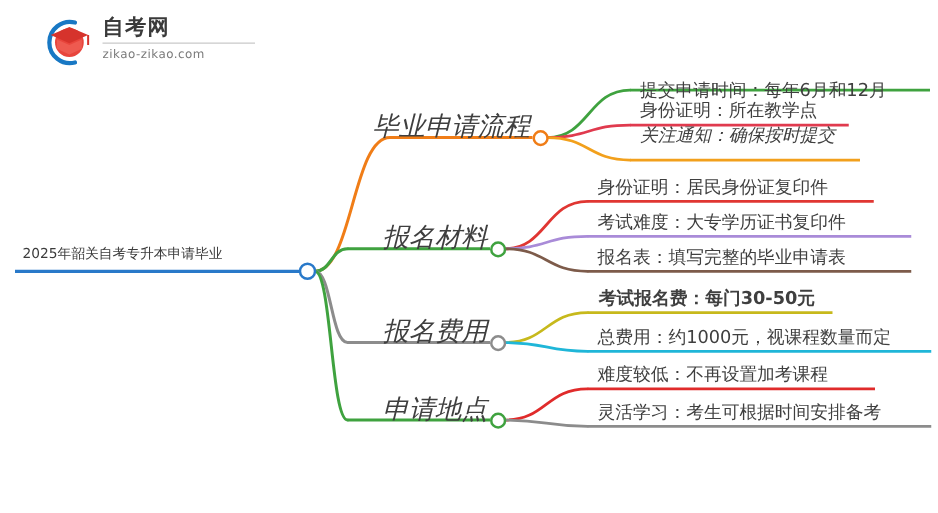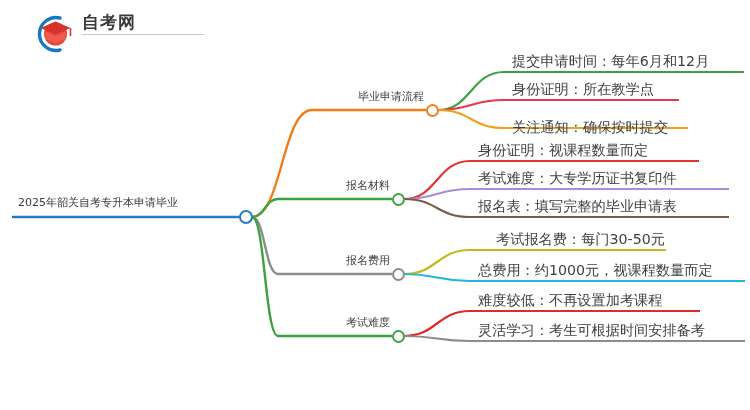--- a/index.html
+++ b/index.html
@@ -81,22 +81,23 @@
     font-family: "DejaVu Sans", "Liberation Sans", sans-serif;
     color: #404040;
     white-space: nowrap;
     line-height: 1;
   }
   .root-label {
     font-size: 11px;
     color: #3c3c3c;
   }
   .branch-label {
-    font-size: 11px;
+    font-size: 21px;
     color: #3f3f3f;
+    font-style: italic;
   }
   .leaf-label {
     font-size: 14.2px;
     color: #3f3f3f;
   }
 
   .node-dot {
     position: absolute;
     border-radius: 50%;
     background: #ffffff;
@@ -112,20 +113,21 @@
     <svg id="logo-mark" viewBox="0 0 46 44">
       <path d="M30 6 A16.5 16.5 0 1 0 30 38" fill="none" stroke="#1878c4" stroke-width="3.4" stroke-linecap="round"></path>
       <circle cx="25.5" cy="22" r="11.5" fill="#e8453c"></circle>
       <path d="M10.5 16 L25.5 9.5 L40.5 16 L25.5 22.5 Z" fill="#d6332c"></path>
       <path d="M15.5 19.5 L15.5 27 L25.5 31.5 L35.5 27 L35.5 19.5 L25.5 24 Z" fill="#ee5a50"></path>
       <path d="M40.5 16 L40.5 24" stroke="#d6332c" stroke-width="1.6" fill="none"></path>
     </svg>
     <div id="logo-text-wrap">
       <div id="logo-title">自考网</div>
       <div id="logo-rule"></div>
+      <div id="logo-sub">zikao-zikao.com</div>
     </div>
   </div>
 
   <svg id="links" viewBox="0 0 750 410">
       <path d="M 12 217 L 246 217" fill="none" stroke="#2979c9" stroke-width="2.6" stroke-linecap="butt"></path>
       <path d="M 252 217 C 282 217, 282 110, 312 110" fill="none" stroke="#f07d17" stroke-width="2.4" stroke-linecap="round"></path>
       <path d="M 312 110 L 426 110" fill="none" stroke="#f07d17" stroke-width="2.4" stroke-linecap="butt"></path>
       <path d="M 438 110 C 471 110, 471 72, 504 72" fill="none" stroke="#3fa23f" stroke-width="2.2" stroke-linecap="round"></path>
       <path d="M 504 72 L 744 72" fill="none" stroke="#3fa23f" stroke-width="2.2" stroke-linecap="butt"></path>
       <path d="M 438 110 C 471 110, 471 100, 504 100" fill="none" stroke="#e03a4e" stroke-width="2.2" stroke-linecap="round"></path>
@@ -152,31 +154,31 @@
       <path d="M 470 311 L 700 311" fill="none" stroke="#e02b2b" stroke-width="2.2" stroke-linecap="butt"></path>
       <path d="M 404 336 C 437 336, 437 341, 470 341" fill="none" stroke="#8c8c8c" stroke-width="2.2" stroke-linecap="round"></path>
       <path d="M 470 341 L 745 341" fill="none" stroke="#8c8c8c" stroke-width="2.2" stroke-linecap="butt"></path>
     </svg>
 
   <div id="nodes">
       <div class="node-label root-label" style="left: 18px; top: 197px;">2025年韶关自考专升本申请毕业</div>
       <div class="node-dot" style="left: 239px; top: 210px; width: 14px; height: 14px; border: 2.2px solid rgb(41, 121, 201);"></div>
       <div class="node-label branch-label" style="right: 326px; top: 91px;">毕业申请流程</div>
       <div class="node-dot" style="left: 425.5px; top: 103.5px; width: 13px; height: 13px; border: 2.2px solid rgb(240, 125, 23);"></div>
-      <div class="node-label leaf-label" style="left: 512px; top: 54px;">提交申请时间：每年6月和12月</div>
+      <div class="node-label leaf-label" style="left: 512px; top: 66px;">提交申请时间：每年6月和12月</div>
       <div class="node-label leaf-label" style="left: 512px; top: 82px;">身份证明：所在教学点</div>
-      <div class="node-label leaf-label" style="left: 512px; top: 120px;">关注通知：确保按时提交</div>
+      <div class="node-label leaf-label" style="left: 512px; top: 102px; font-style: italic;">关注通知：确保按时提交</div>
       <div class="node-label branch-label" style="right: 360px; top: 180px;">报名材料</div>
       <div class="node-dot" style="left: 391.5px; top: 192.5px; width: 13px; height: 13px; border: 2.2px solid rgb(63, 162, 63);"></div>
-      <div class="node-label leaf-label" style="left: 478px; top: 143px;">身份证明：视课程数量而定</div>
+      <div class="node-label leaf-label" style="left: 478px; top: 143px;">身份证明：居民身份证复印件</div>
       <div class="node-label leaf-label" style="left: 478px; top: 171px;">考试难度：大专学历证书复印件</div>
       <div class="node-label leaf-label" style="left: 478px; top: 199px;">报名表：填写完整的毕业申请表</div>
       <div class="node-label branch-label" style="right: 360px; top: 255px; text-align: right;">报名费用</div>
       <div class="node-dot" style="left: 391.5px; top: 267.5px; width: 13px; height: 13px; border: 2.2px solid rgb(140, 140, 140);"></div>
-      <div class="node-label leaf-label" style="left: 496px; top: 232px;">考试报名费：每门30-50元</div>
+      <div class="node-label leaf-label" style="left: 479px; top: 232px; font-weight: bold;">考试报名费：每门30-50元</div>
       <div class="node-label leaf-label" style="left: 478px; top: 263px;">总费用：约1000元，视课程数量而定</div>
-      <div class="node-label branch-label" style="right: 360px; top: 317px;">考试难度</div>
+      <div class="node-label branch-label" style="right: 360px; top: 317px;">申请地点</div>
       <div class="node-dot" style="left: 391.5px; top: 329.5px; width: 13px; height: 13px; border: 2.2px solid rgb(63, 162, 63);"></div>
       <div class="node-label leaf-label" style="left: 478px; top: 293px; text-align: center;">难度较低：不再设置加考课程</div>
       <div class="node-label leaf-label" style="left: 478px; top: 323px;">灵活学习：考生可根据时间安排备考</div>
     </div>
 
 </div>
 
 </body></html>

